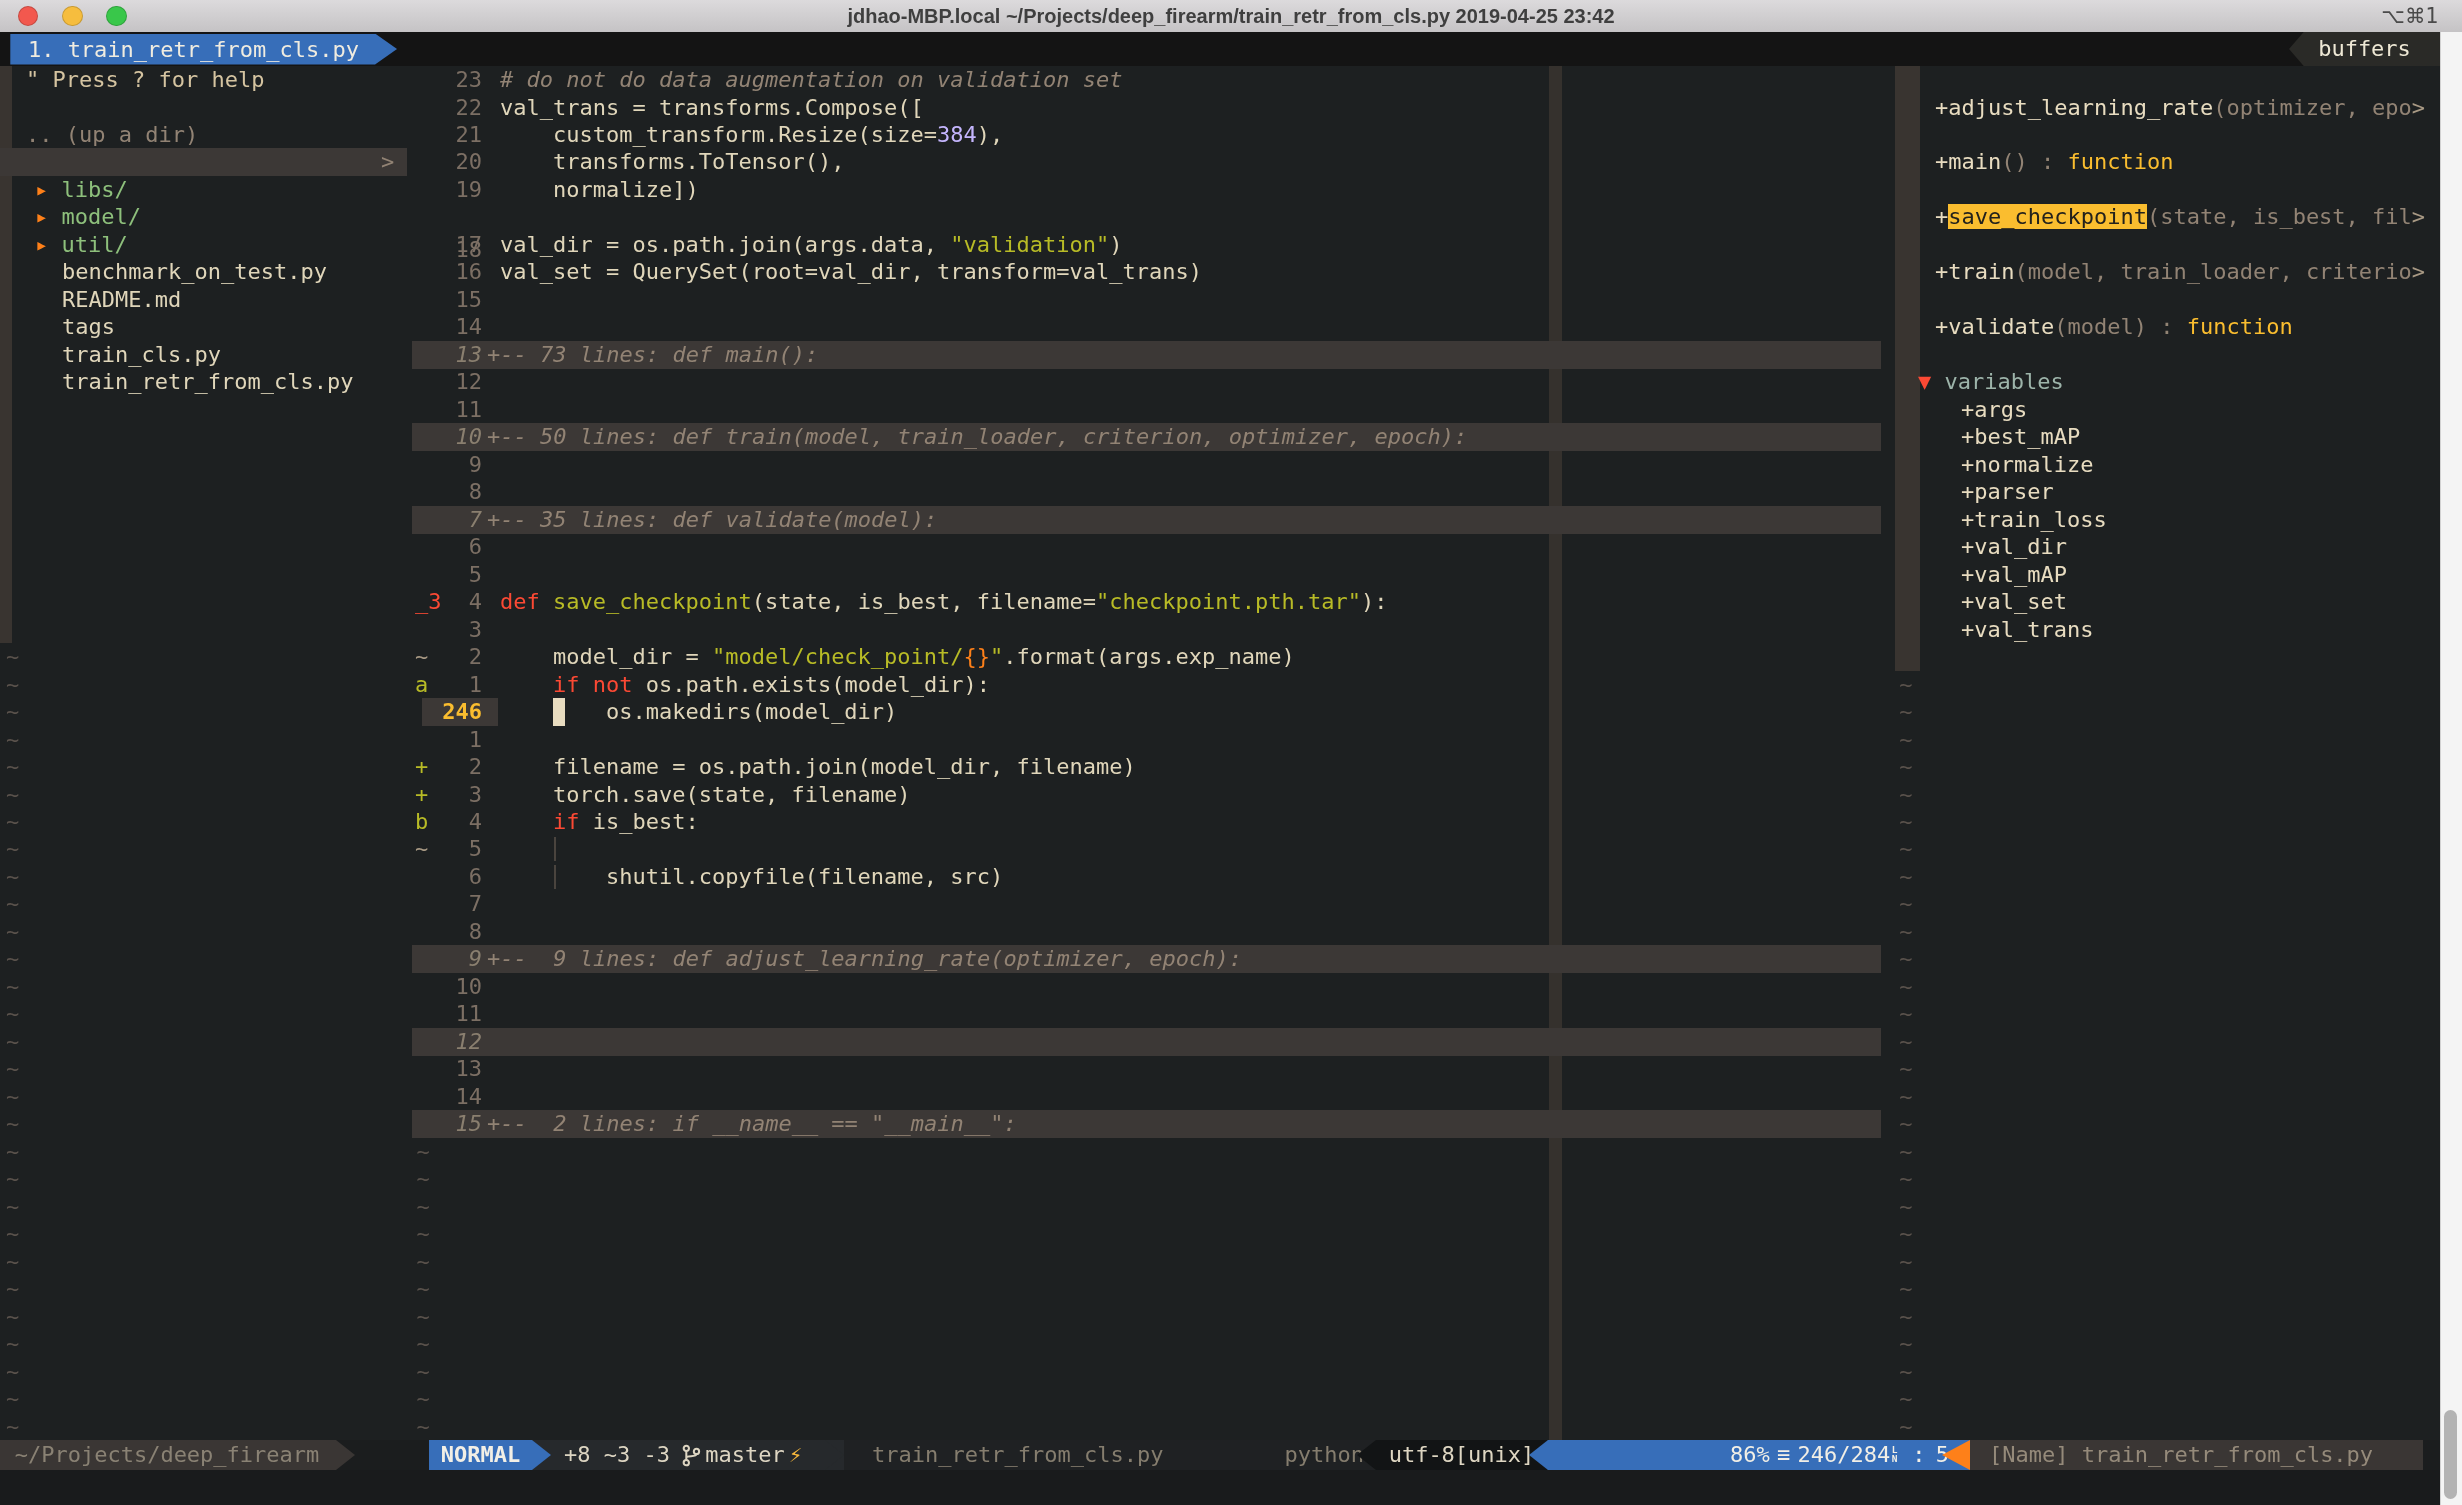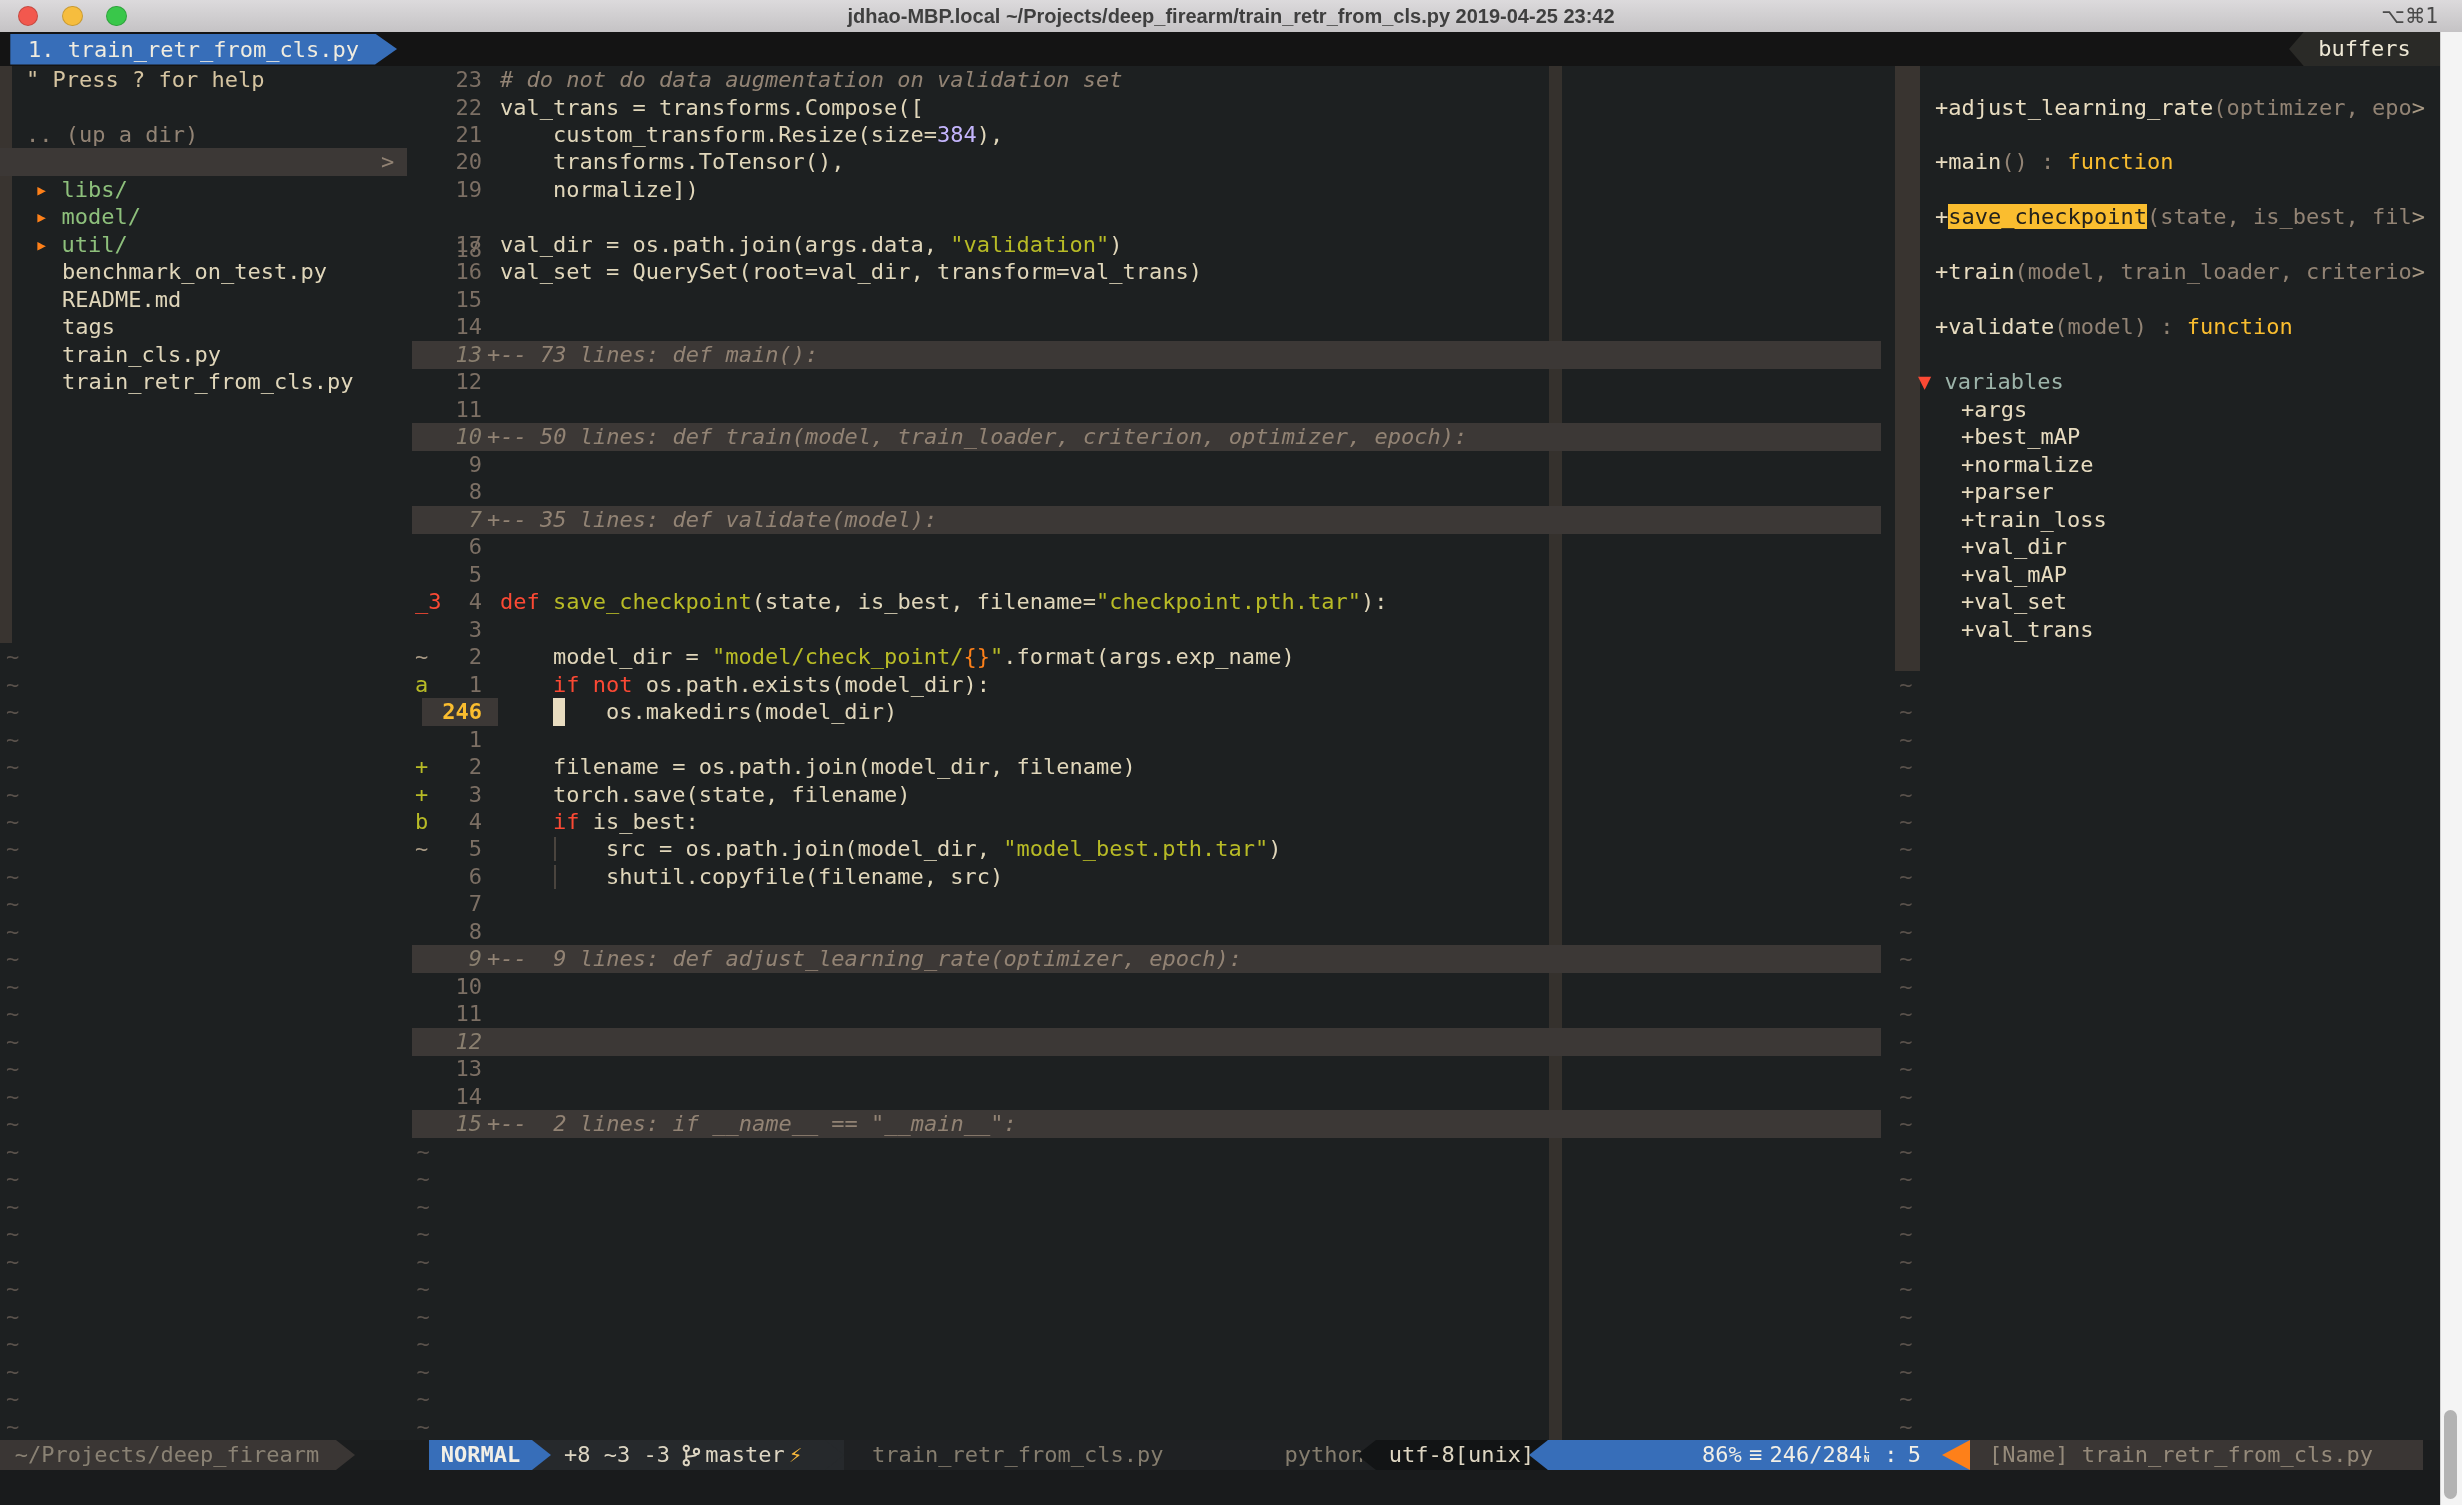--- a/index.html
+++ b/index.html
@@ -57,21 +57,21 @@
   .statusline{position:absolute;left:0;top:1440px;width:2440px;height:30px;background:#1b1d1e;font-size:22px;}
   .seg{position:absolute;top:0;height:30px;line-height:30px;white-space:pre;}
   .arrow-r{position:absolute;top:0;width:0;height:0;border-top:15px solid transparent;border-bottom:15px solid transparent;}
   .arrow-l{position:absolute;top:0;width:0;height:0;border-top:15px solid transparent;border-bottom:15px solid transparent;}
   .seg-cwd{left:0;width:336px;background:#3a3634;color:#8a8274;padding-left:14.7px;box-sizing:border-box;}
   .seg-mode{left:429px;width:103px;background:#376eb9;color:#f2efe6;font-weight:bold;text-align:center;}
   .seg-git{left:532px;width:312px;background:#26292c;color:#ddd5c2;display:flex;align-items:center;padding-left:32px;box-sizing:border-box;}
   .seg-c{left:844px;width:532px;background:#1f2123;color:#857d6e;padding-left:28px;box-sizing:border-box;}
   .seg-ft{left:1217px;width:147px;background:#1f2123;color:#857d6e;text-align:right;}
   .seg-enc{left:1376px;width:171px;background:#121415;color:#ded6c2;text-align:center;}
-  .seg-pos{left:1548px;width:422px;background:#376eb9;color:#f2efe6;display:flex;align-items:center;justify-content:flex-end;padding-right:49px;box-sizing:border-box;}
+  .seg-pos{left:1548px;width:422px;background:#376eb9;color:#f2efe6;display:flex;align-items:center;justify-content:flex-end;padding-right:21px;box-sizing:border-box;}
   .seg-tag{left:1970px;width:453px;background:#3a3634;color:#958a7a;padding-left:19px;box-sizing:border-box;}
   .lnstack{display:inline-flex;flex-direction:column;justify-content:center;font-size:9.5px;line-height:8.8px;margin:0 4.4px 0 1.5px;font-weight:bold;}
   .bolt{color:#f6b73c;margin-left:4.4px;}
   .cmdline{position:absolute;left:0;top:1470px;width:2440px;height:35px;background:#191b1c;}
   
   .scrollbar{position:absolute;left:2440px;top:32px;width:22px;height:1473px;background:#f4f4f4;border-left:1.5px solid #d2d2d2;box-sizing:border-box;}
   .scroll-thumb{position:absolute;left:2.9px;width:13px;top:1378px;height:89px;background:#b3b3b3;border-radius:6.6px;}
 </style>
 </head>
 <body>
@@ -160,21 +160,21 @@
       <div class="row" style="top: 495px; right: 0px;"><span class="num">5</span><span class="code"></span></div>
       <div class="row" style="top: 522px; right: 0px;"><span class="num">4</span><span class="sign" style="color: rgb(251, 73, 52);">_3</span><span class="code"><span class="c-kw">def</span><span class="c-txt"> </span><span class="c-fn">save_checkpoint</span><span class="c-txt">(state, is_best, filename=</span><span class="c-str">"checkpoint.pth.tar"</span><span class="c-txt">):</span></span></div>
       <div class="row" style="top: 550px; right: 0px;"><span class="num">3</span><span class="code"></span></div>
       <div class="row" style="top: 577px; right: 0px;"><span class="num">2</span><span class="sign" style="color: rgb(168, 153, 132);">~</span><span class="code"><span class="c-txt">    model_dir = </span><span class="c-str">"model/check_point/</span><span class="c-esc">{}</span><span class="c-str">"</span><span class="c-txt">.format(args.exp_name)</span></span></div>
       <div class="row" style="top: 605px; right: 0px;"><span class="num">1</span><span class="sign" style="color: rgb(184, 187, 38);">a</span><span class="code"><span class="c-txt">    </span><span class="c-kw">if</span><span class="c-txt"> </span><span class="c-kw">not</span><span class="c-txt"> os.path.exists(model_dir):</span></span></div>
       <div class="row" style="top: 632px; right: 0px;"><div class="gutter-hl"></div><span class="num cur">246</span><span class="code"><span class="c-txt">        os.makedirs(model_dir)</span></span><div class="cursor-block" style="left: 141px;"></div></div>
       <div class="row" style="top: 660px; right: 0px;"><span class="num">1</span><span class="code"></span></div>
       <div class="row" style="top: 687px; right: 0px;"><span class="num">2</span><span class="sign" style="color: rgb(184, 187, 38);">+</span><span class="code"><span class="c-txt">    filename = os.path.join(model_dir, filename)</span></span></div>
       <div class="row" style="top: 715px; right: 0px;"><span class="num">3</span><span class="sign" style="color: rgb(184, 187, 38);">+</span><span class="code"><span class="c-txt">    torch.save(state, filename)</span></span></div>
       <div class="row" style="top: 742px; right: 0px;"><span class="num">4</span><span class="sign" style="color: rgb(184, 187, 38);">b</span><span class="code"><span class="c-txt">    </span><span class="c-kw">if</span><span class="c-txt"> is_best:</span></span></div>
-      <div class="row" style="top: 769px; right: 0px;"><span class="num">5</span><span class="sign" style="color: rgb(168, 153, 132);">~</span><div class="guide"></div><span class="code"><span class="c-txt">        src = os.path.join(model_dir, </span><span class="c-str">"model_best.pth.tar"</span><span class="c-txt">)</span></span></div>
+      <div class="row" style="top: 769px; right: 0px;"><span class="num">5</span><span class="sign" style="color: rgb(168, 153, 132);">~</span><div class="guide"></div></div>
       <div class="row" style="top: 797px; right: 0px;"><span class="num">6</span><div class="guide"></div><span class="code"><span class="c-txt">        shutil.copyfile(filename, src)</span></span></div>
       <div class="row" style="top: 824px; right: 0px;"><span class="num">7</span><span class="code"></span></div>
       <div class="row" style="top: 852px; right: 0px;"><span class="num">8</span><span class="code"></span></div>
       <div class="row" style="top: 879px; right: 0px;"><div class="foldbar"></div><span class="foldnum">9</span><span class="foldtext">+--  9 lines: def adjust_learning_rate(optimizer, epoch):</span></div>
       <div class="row" style="top: 907px; right: 0px;"><span class="num">10</span><span class="code"></span></div>
       <div class="row" style="top: 934px; right: 0px;"><span class="num">11</span><span class="code"></span></div>
       <div class="row" style="top: 962px; right: 0px;"><div class="foldbar"></div><span class="foldnum">12</span></div>
       <div class="row" style="top: 989px; right: 0px;"><span class="num">13</span><span class="code"></span></div>
       <div class="row" style="top: 1017px; right: 0px;"><span class="num">14</span><span class="code"></span></div>
       <div class="row" style="top: 1044px; right: 0px;"><div class="foldbar"></div><span class="foldnum">15</span><span class="foldtext">+--  2 lines: if __name__ == "__main__":</span></div>

